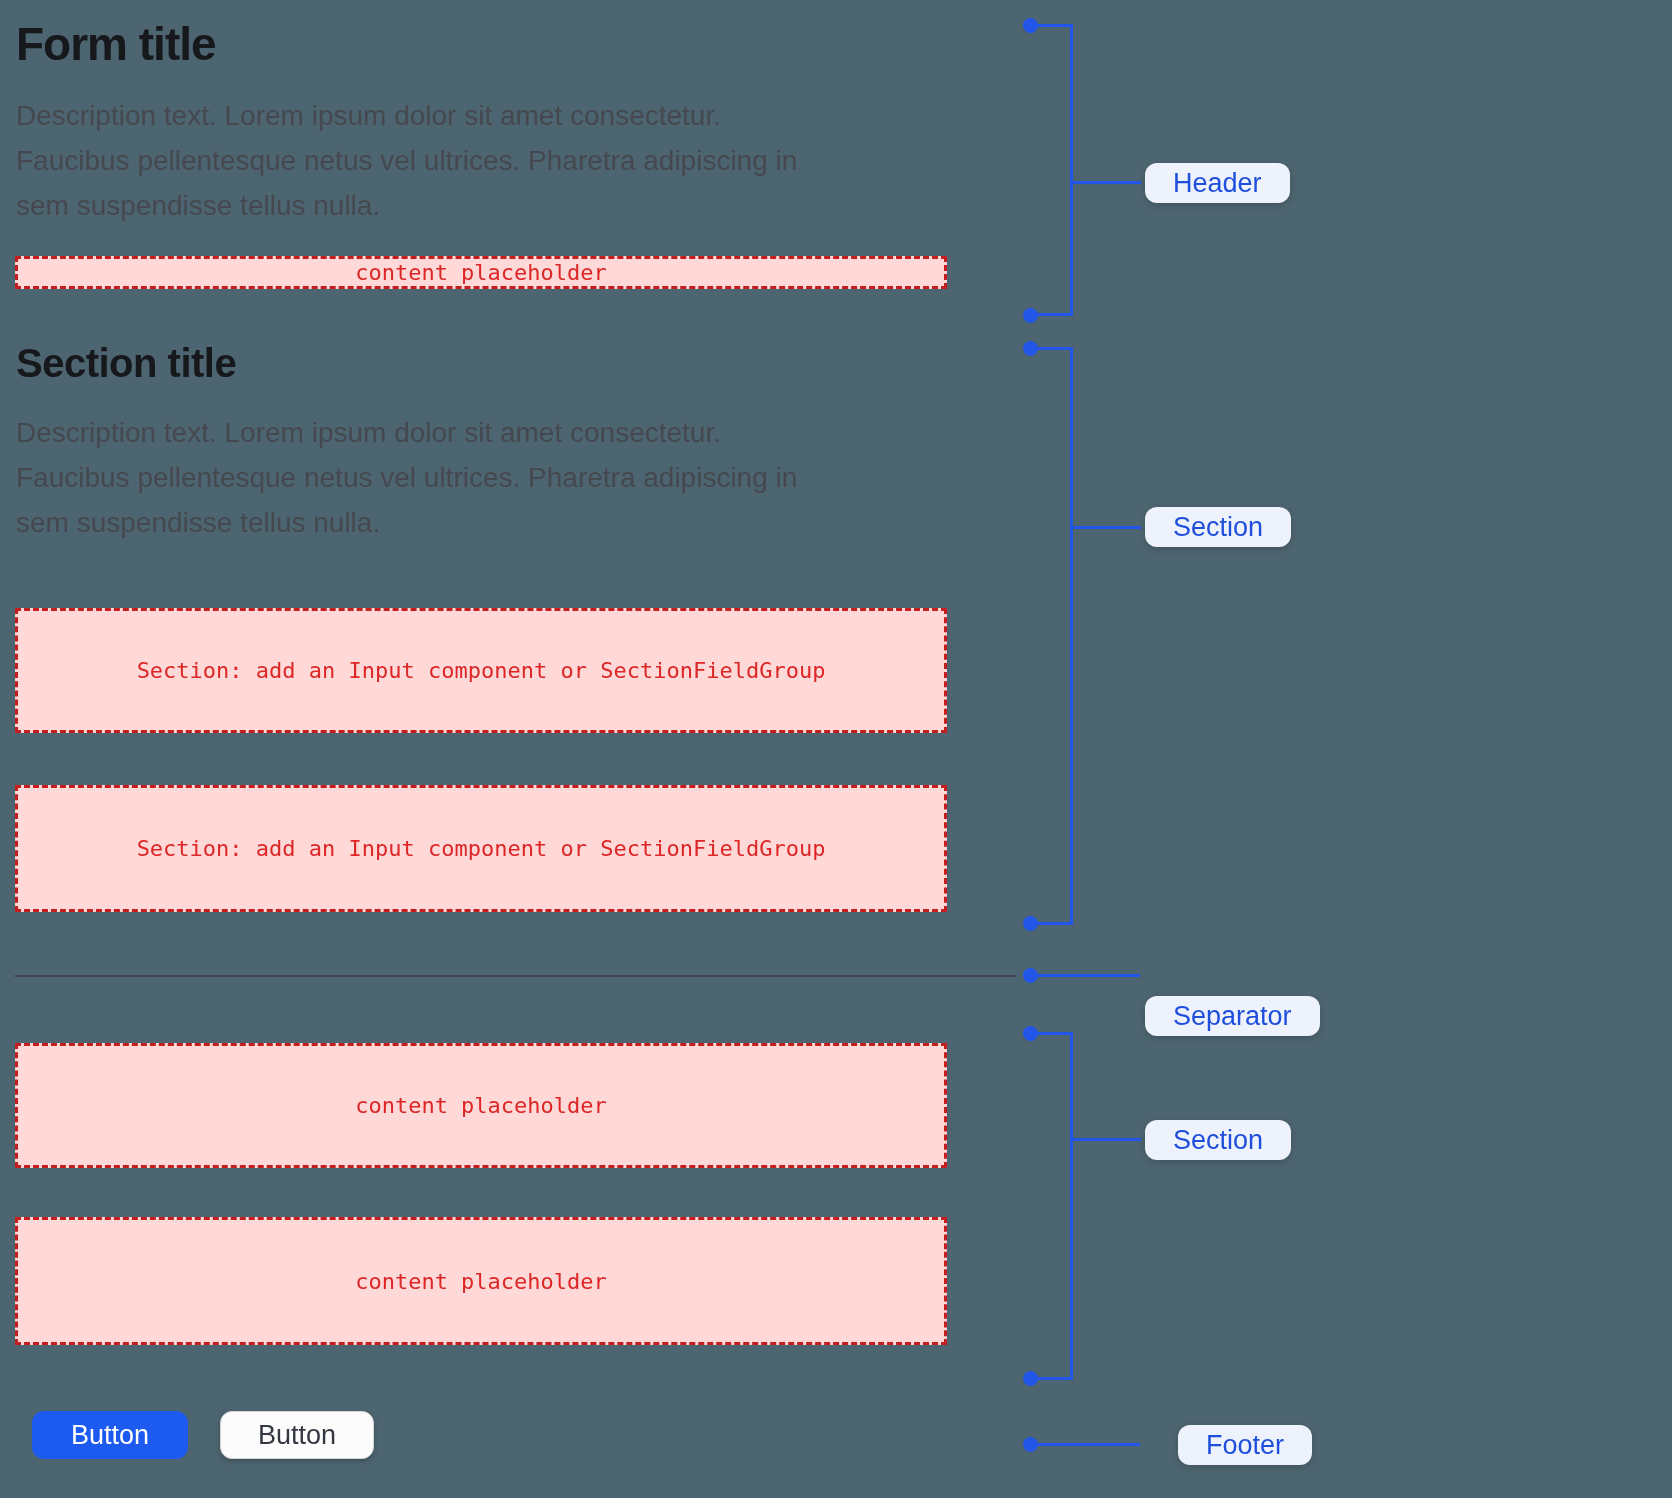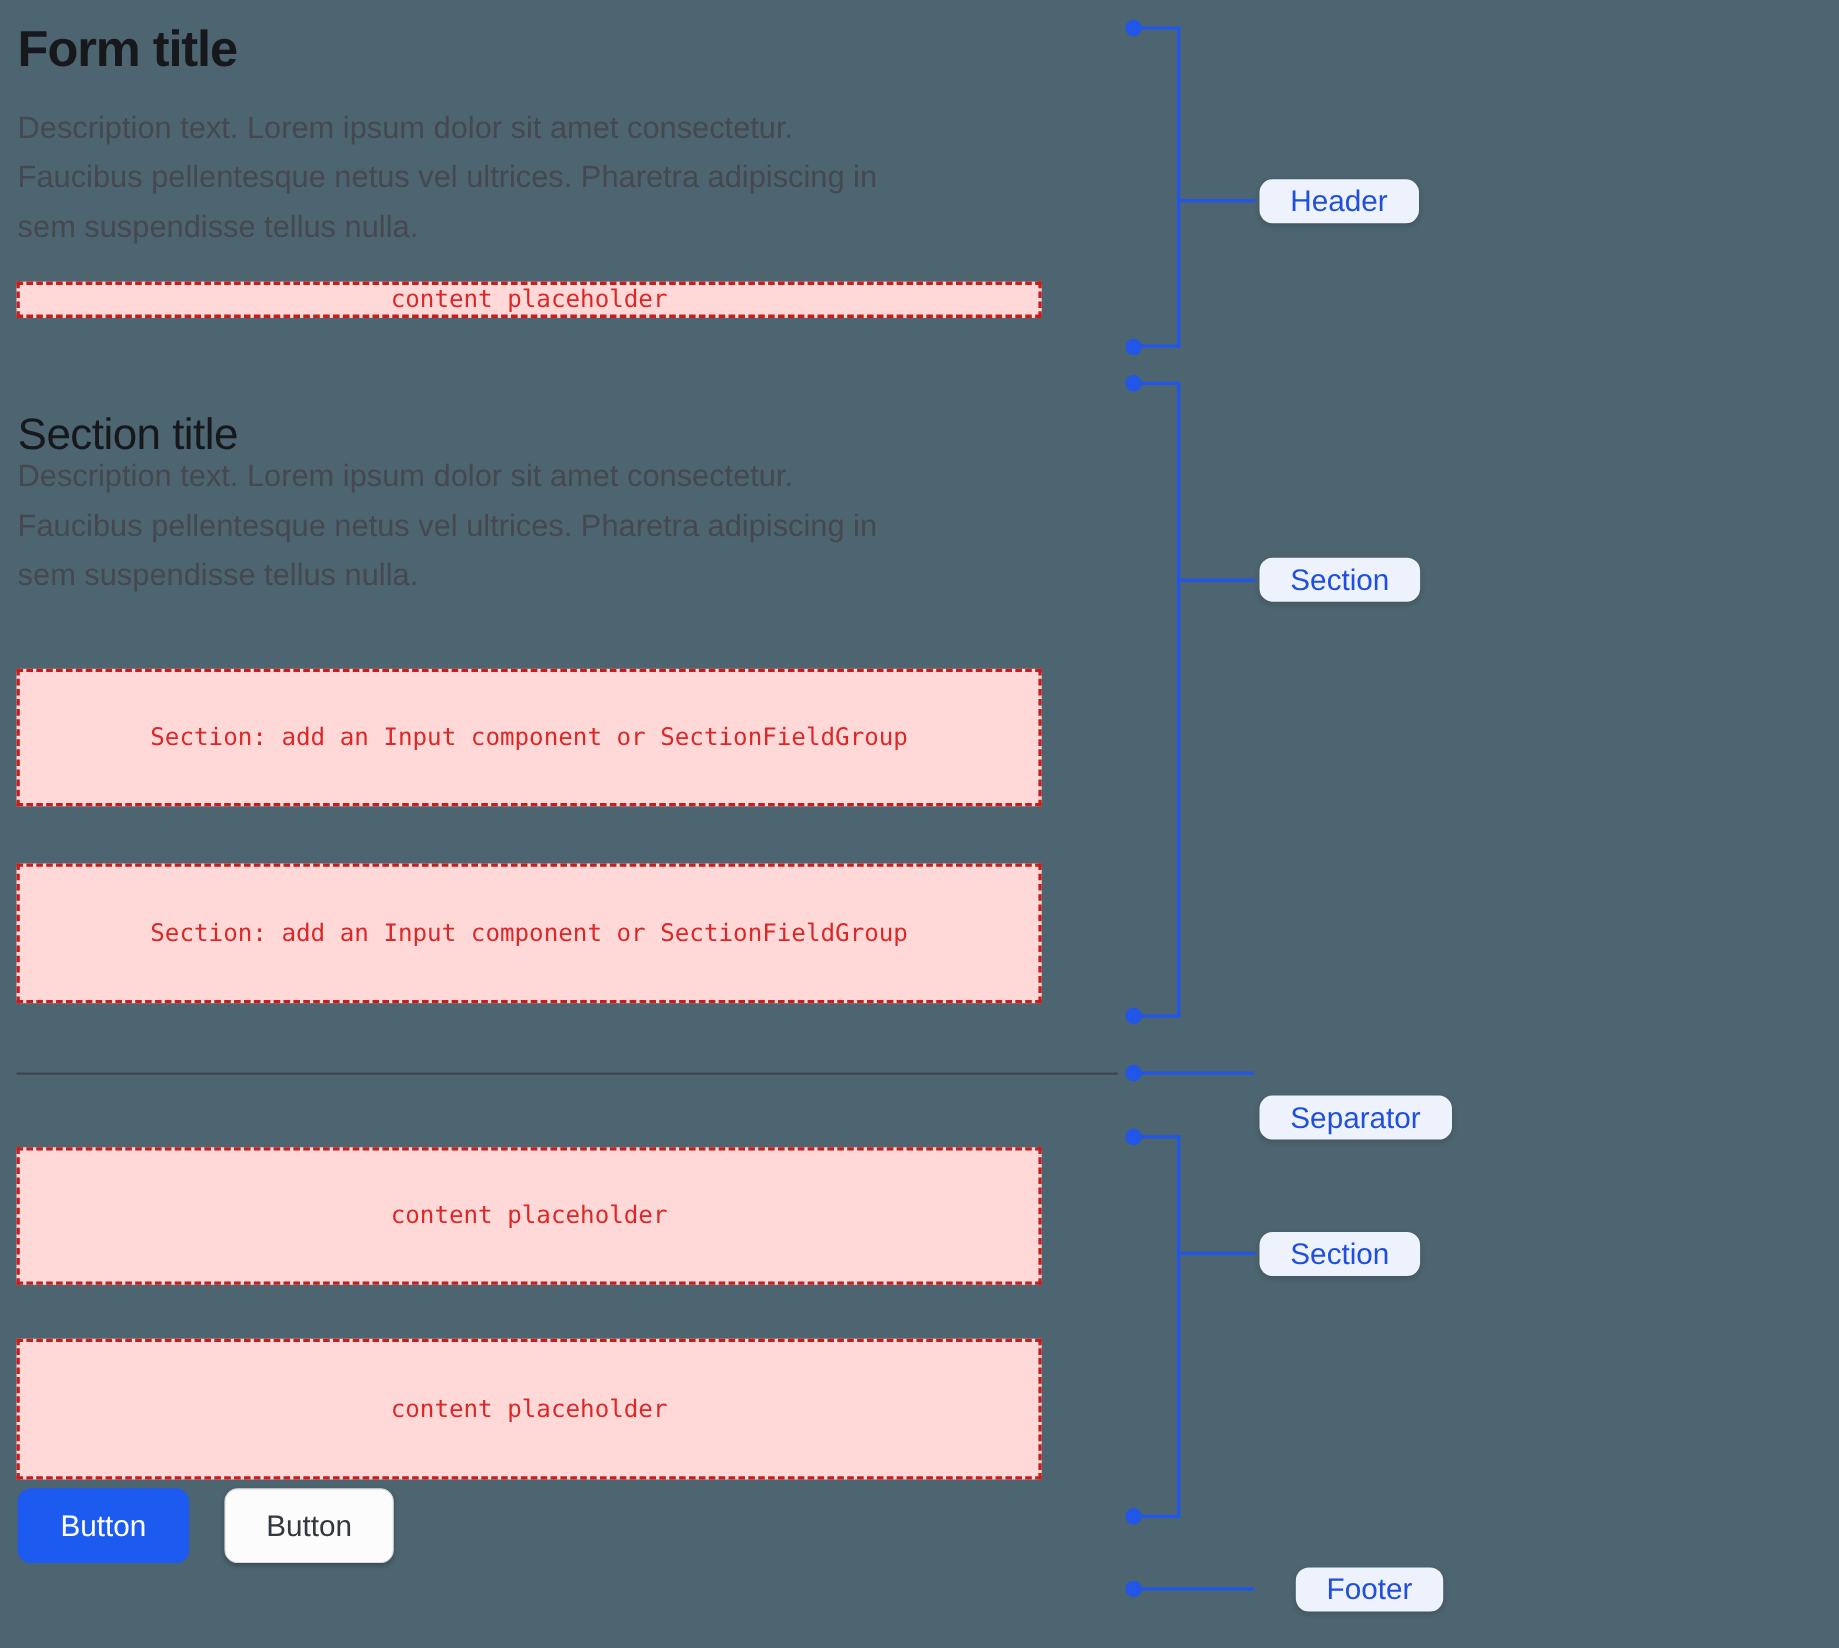--- a/index.html
+++ b/index.html
@@ -13,22 +13,22 @@
   }
   .abs { position: absolute; }
 
   .form-title {
     left: 16px; top: 18px;
     font-size: 46px; font-weight: 700; letter-spacing: -1px;
     color: #16181C; line-height: 52px;
   }
   .section-title {
     left: 16px; top: 340px;
-    font-size: 40px; font-weight: 400; letter-spacing: -0.5px;
-    color: #16181C; line-height: 46px; margin-top: 32px;
+    font-size: 40px; font-weight: 700; letter-spacing: -0.5px;
+    color: #16181C; line-height: 46px;
   }
   .desc {
     left: 16px; width: 960px;
     font-size: 28px; line-height: 45px; color: #45484F;
   }
   .desc-1 { top: 93px; }
   .desc-2 { top: 410px; }
 
   .ph-box {
     left: 15px; width: 932px;
@@ -46,27 +46,28 @@
   .ph-field-2  { top: 785px;  height: 127px; }
   .ph-bottom-1 { top: 1043px; height: 125px; }
   .ph-bottom-2 { top: 1217px; height: 128px; }
 
   .separator {
     left: 15px; top: 975px; width: 1001px; height: 0;
     border-top: 2px solid #3F444E;
   }
 
   .btn {
-    top: 1353px; height: 68px;
+    top: 1411px; height: 48px;
     box-sizing: border-box;
     border-radius: 12px;
     font-family: "Liberation Sans", sans-serif;
     font-size: 27px;
     display: flex; align-items: center; justify-content: center;
     cursor: pointer;
+    margin-left: 16px;
   }
   .btn-primary {
     left: 16px; width: 156px;
     background: #1D5BF0; color: #FFFFFF; border: none;
   }
   .btn-secondary {
     left: 204px; width: 154px;
     background: #FCFCFD; color: #33373F;
     border: 1px solid #D6D6D9;
     box-shadow: 0 2px 5px rgba(0,0,0,0.25);

